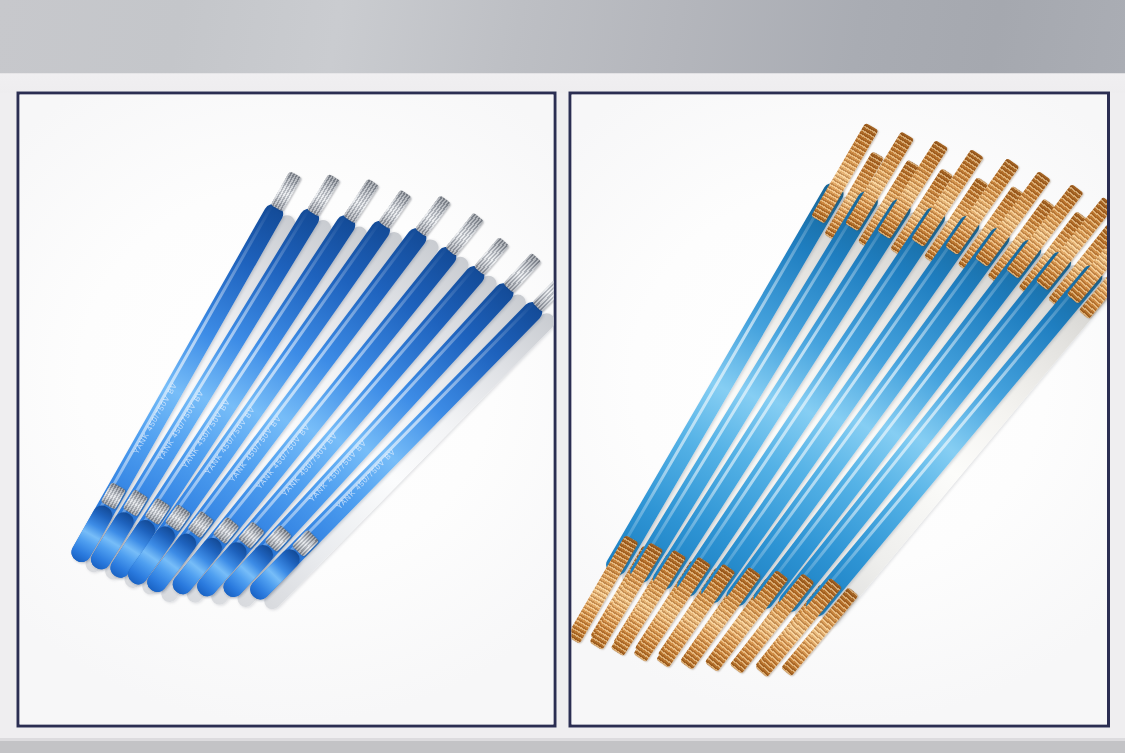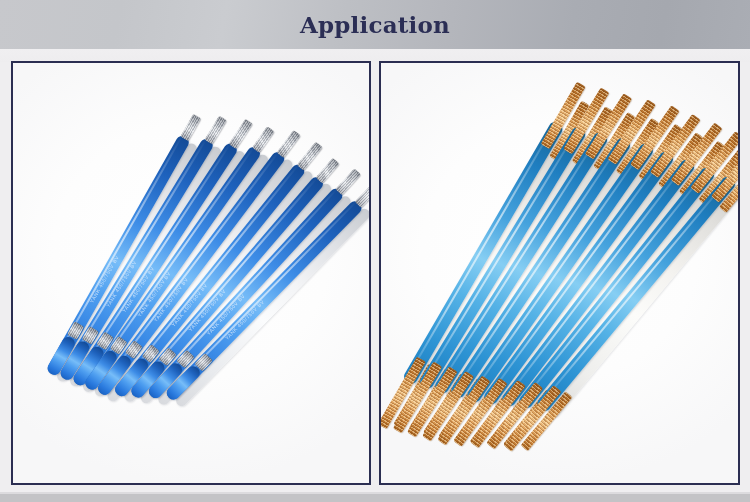--- a/index.html
+++ b/index.html
@@ -212,21 +212,20 @@
   }
 </style>
 </head>
 <body>
 
 <div id="page">
 
   <div id="page-body"></div>
 
   <div id="header-banner"></div>
-  <div id="header-title">Application</div>
   <div id="header-underband"></div>
 
   <div class="photo-panel" id="panel-left">
     <div class="photo-inner" id="left-inner">
       <div class="fan" id="left-fan">
           <div class="wire w-white" style="width: 272px; height: 11px; left: -199.96px; top: -16.5px; transform: rotate(-60.44deg); z-index: 10;"></div>
           <div class="wire w-blue" style="width: 272px; height: 12.5px; left: -208.96px; top: -24.25px; transform: rotate(-60.44deg); z-index: 40;">
             <div class="print" style="left: 81.6px; top: 3.05px;">YANK  450/750V  BV</div>
             <div class="" style="position: absolute; left: 0px; right: 0px; top: 2px; height: 2.4px; background: linear-gradient(90deg, rgba(255, 255, 255, 0), rgba(255, 255, 255, 0.55) 30%, rgba(255, 255, 255, 0.6) 60%, rgba(255, 255, 255, 0)); border-radius: 3px;"></div>
             <div class="tip-silver" style="position: absolute; width: 26px; height: 9.5px; left: 270px; top: 1.5px;"></div>

